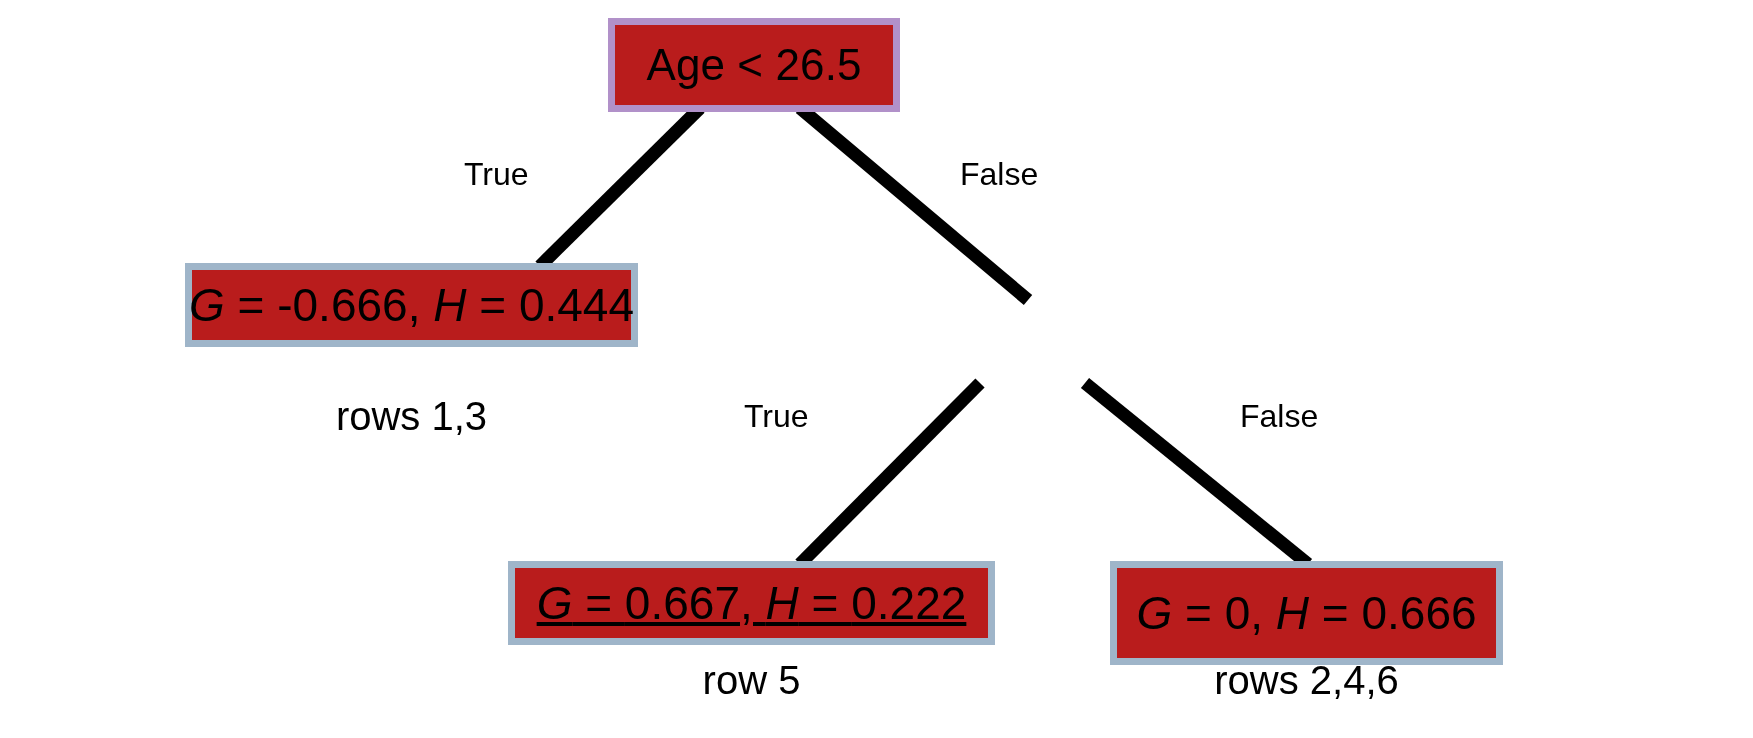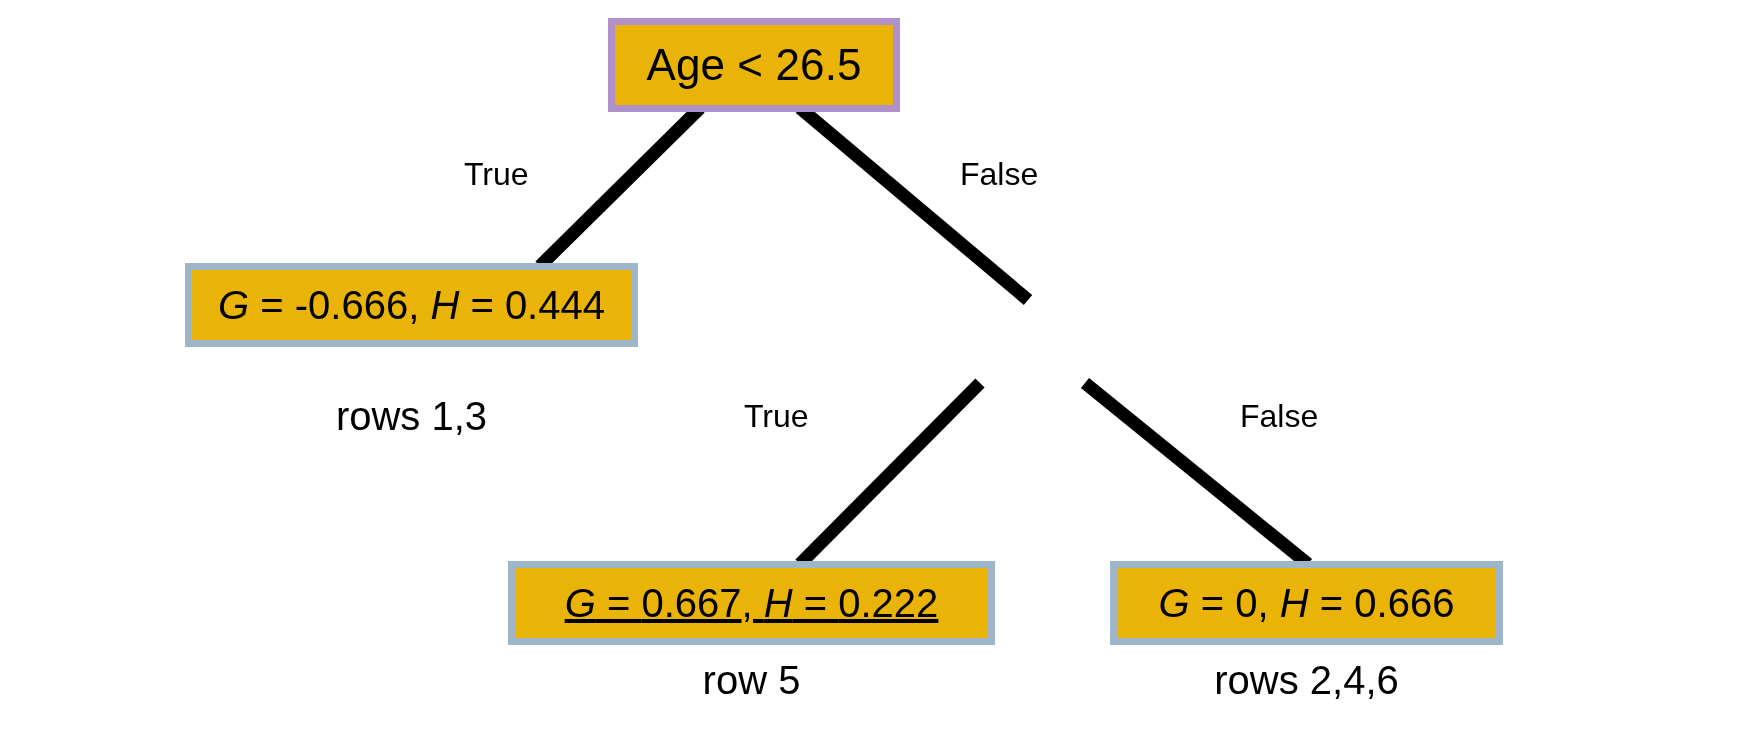--- a/index.html
+++ b/index.html
@@ -25,35 +25,35 @@
     left: 0;
     top: 0;
     width: 1753px;
     height: 738px;
     pointer-events: none;
   }
   
   .node {
     position: absolute;
     box-sizing: border-box;
-    background: #eab308;
+    background: #b91c1c;
     display: flex;
     align-items: center;
     justify-content: center;
     white-space: nowrap;
     line-height: 1;
   }
   .node-internal {
     border: 7px solid #b191c9;
     font-size: 44px;
     letter-spacing: 0.1px;
   }
   .node-leaf {
     border: 7px solid #9fb5c9;
-    font-size: 40px;
+    font-size: 46px;
   }
   .node-label {
     display: inline-block;
     padding: 0 2px;
   }
   .node-label .sym {
     font-style: italic;
   }
   
   .edge-label {
@@ -106,20 +106,20 @@
   <div class="edge-label" style="left:744px; top:400px;">True</div>
   <div class="edge-label" style="left:1240px; top:400px;">False</div>
 
   <div class="node node-leaf" style="left:508px; top:561px; width:487px; height:84px;text-decoration:underline;">
     <span class="node-label">
       <span class="sym">G</span><span> = </span><span>0.667</span><span>, </span><span class="sym">H</span><span> = </span><span>0.222</span>
     </span>
   </div>
   <div class="caption" style="left:508px; top:660px; width:487px;">row 5</div>
 
-  <div class="node node-leaf" style="left:1110px; top:561px; width:393px; height:84px;">
+  <div class="node node-leaf" style="left:1110px; top:561px; width:393px; height:104px;">
     <span class="node-label">
       <span class="sym">G</span><span> = </span><span>0</span><span>, </span><span class="sym">H</span><span> = </span><span>0.666</span>
     </span>
   </div>
   <div class="caption" style="left:1110px; top:660px; width:393px;">rows 2,4,6</div>
 
 </div>
 
 </body></html>

